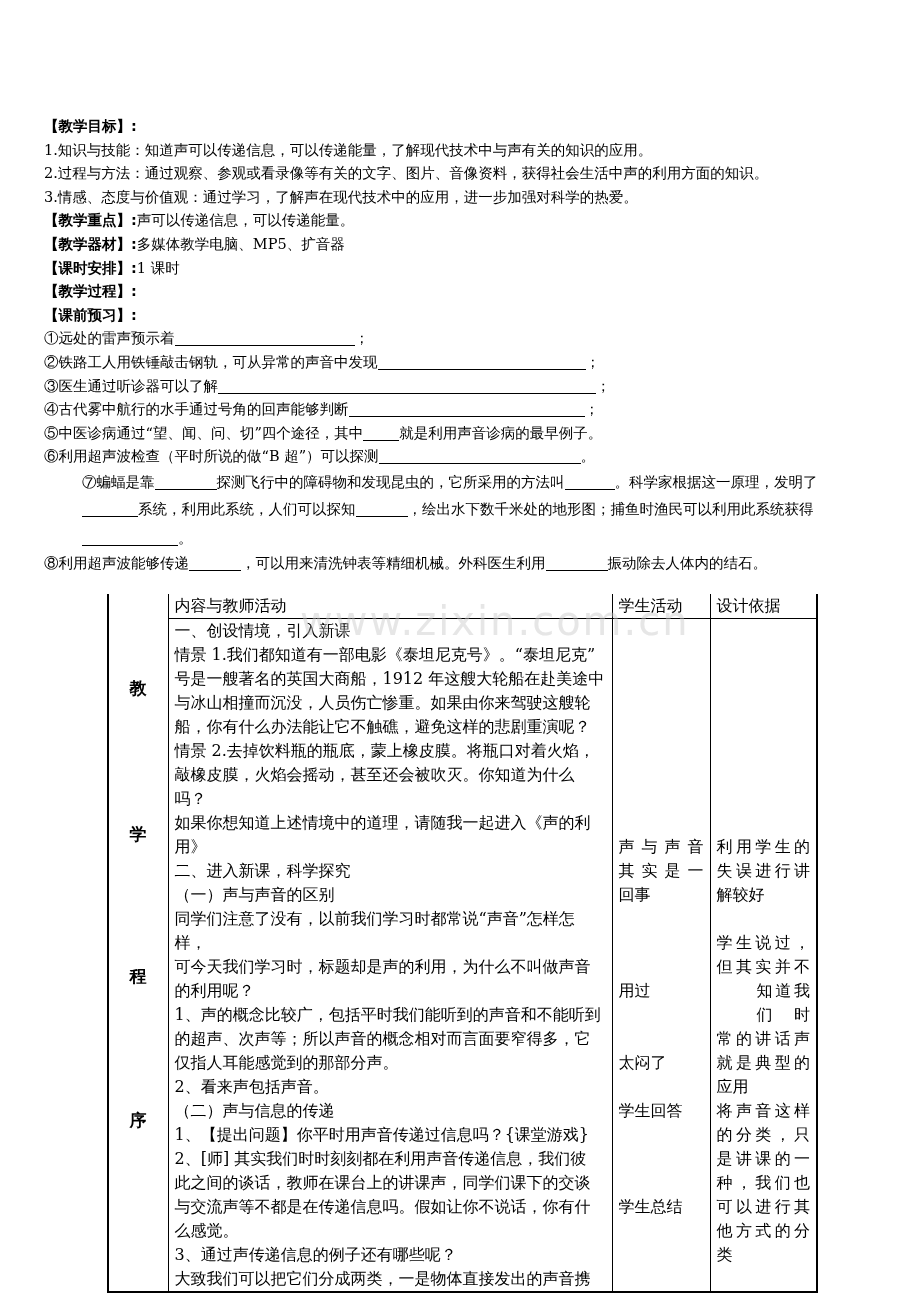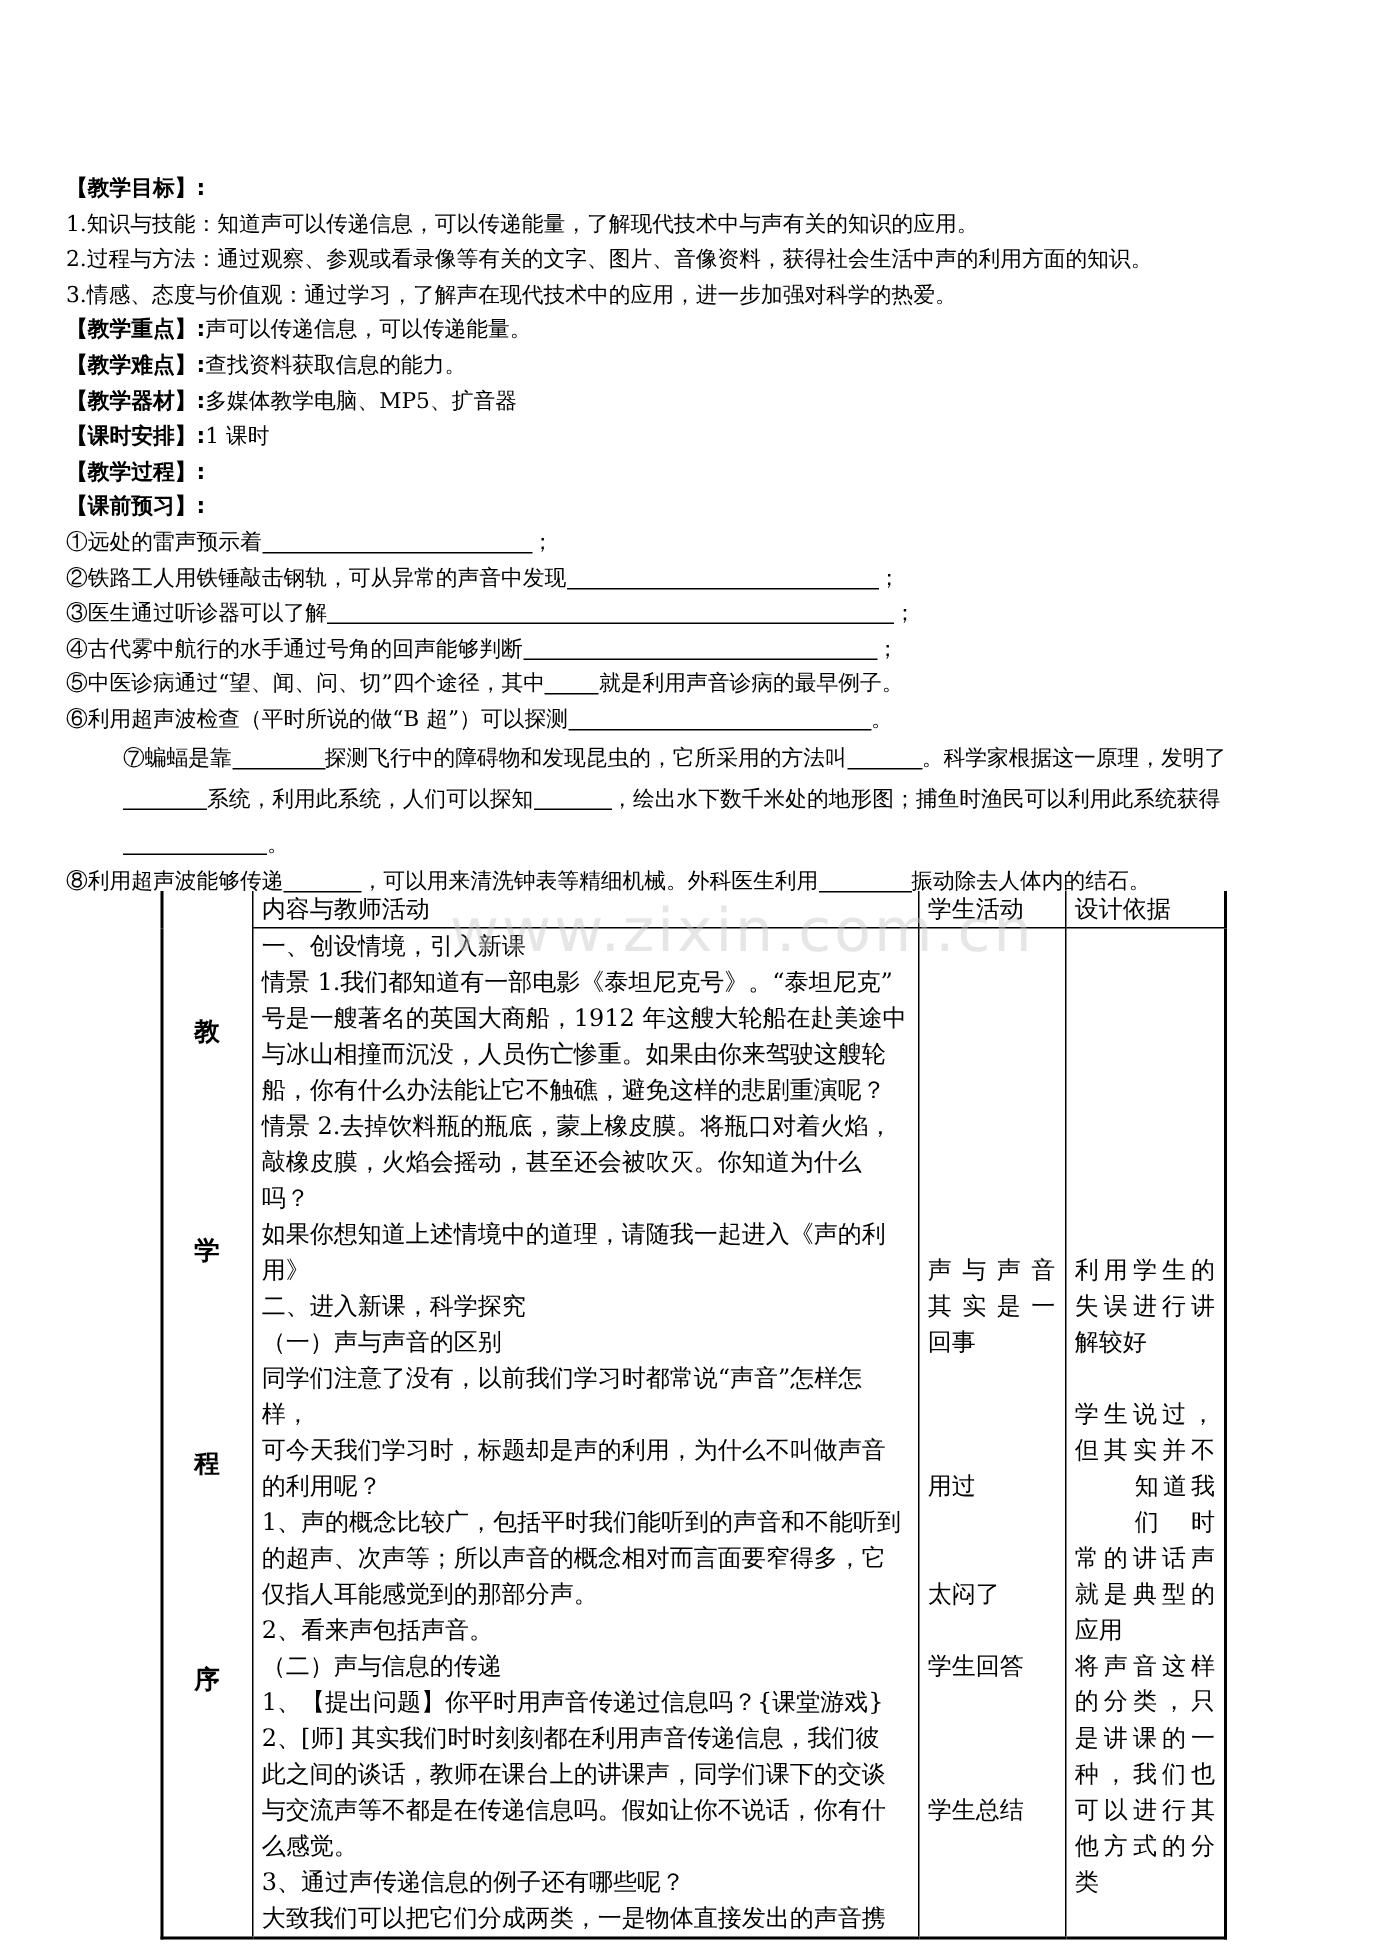--- a/index.html
+++ b/index.html
@@ -52,23 +52,20 @@
 
 
   <div class="lines">
     <div class="line hd">【教学目标】:</div>
     <div class="line">1.知识与技能：知道声可以传递信息，可以传递能量，了解现代技术中与声有关的知识的应用。</div>
     <div class="line">2.过程与方法：通过观察、参观或看录像等有关的文字、图片、音像资料，获得社会生活中声的利用方面的知识。</div>
     <div class="line">3.情感、态度与价值观：通过学习，了解声在现代技术中的应用，进一步加强对科学的热爱。</div>
 
     <div class="line">
       <span class="hd">【教学重点】:</span><span>声可以传递信息，可以传递能量。</span>
-    </div>
-    <div class="line">
-      <span class="hd">【教学难点】:</span><span>查找资料获取信息的能力。</span>
     </div>
     <div class="line">
       <span class="hd">【教学器材】:</span><span>多媒体教学电脑、MP5、扩音器</span>
     </div>
     <div class="line">
       <span class="hd">【课时安排】:</span><span>1 课时</span>
     </div>
     <div class="line hd">【教学过程】:</div>
     <div class="line hd">【课前预习】:</div>
 
@@ -188,21 +185,21 @@
             <span class="cell-line" style="text-align: justify; text-align-last: justify;">失误进行讲</span>
             <span class="cell-line">解较好</span>
             <span class="cell-line"></span>
             <span class="cell-line" style="text-align: justify; text-align-last: justify;">学生说过，</span>
             <span class="cell-line" style="text-align: justify; text-align-last: justify;">但其实并不</span>
             <span class="cell-line" style="text-align: justify; text-align-last: justify; margin-left: 40px;">知道我们时</span>
             <span class="cell-line" style="text-align: justify; text-align-last: justify;">常的讲话声</span>
             <span class="cell-line" style="text-align: justify; text-align-last: justify;">就是典型的</span>
             <span class="cell-line">应用</span>
             <span class="cell-line" style="text-align: justify; text-align-last: justify;">将声音这样</span>
-            <span class="cell-line" style="text-align: justify; text-align-last: justify; font-family: Liberation Mono, monospace;">的分类，只</span>
+            <span class="cell-line" style="text-align: justify; text-align-last: justify;">的分类，只</span>
             <span class="cell-line" style="text-align: justify; text-align-last: justify;">是讲课的一</span>
             <span class="cell-line" style="text-align: justify; text-align-last: justify;">种，我们也</span>
             <span class="cell-line" style="text-align: justify; text-align-last: justify;">可以进行其</span>
             <span class="cell-line" style="text-align: justify; text-align-last: justify;">他方式的分</span>
             <span class="cell-line">类</span>
           </td>
     </tr>
   </tbody>
     </table>
 

